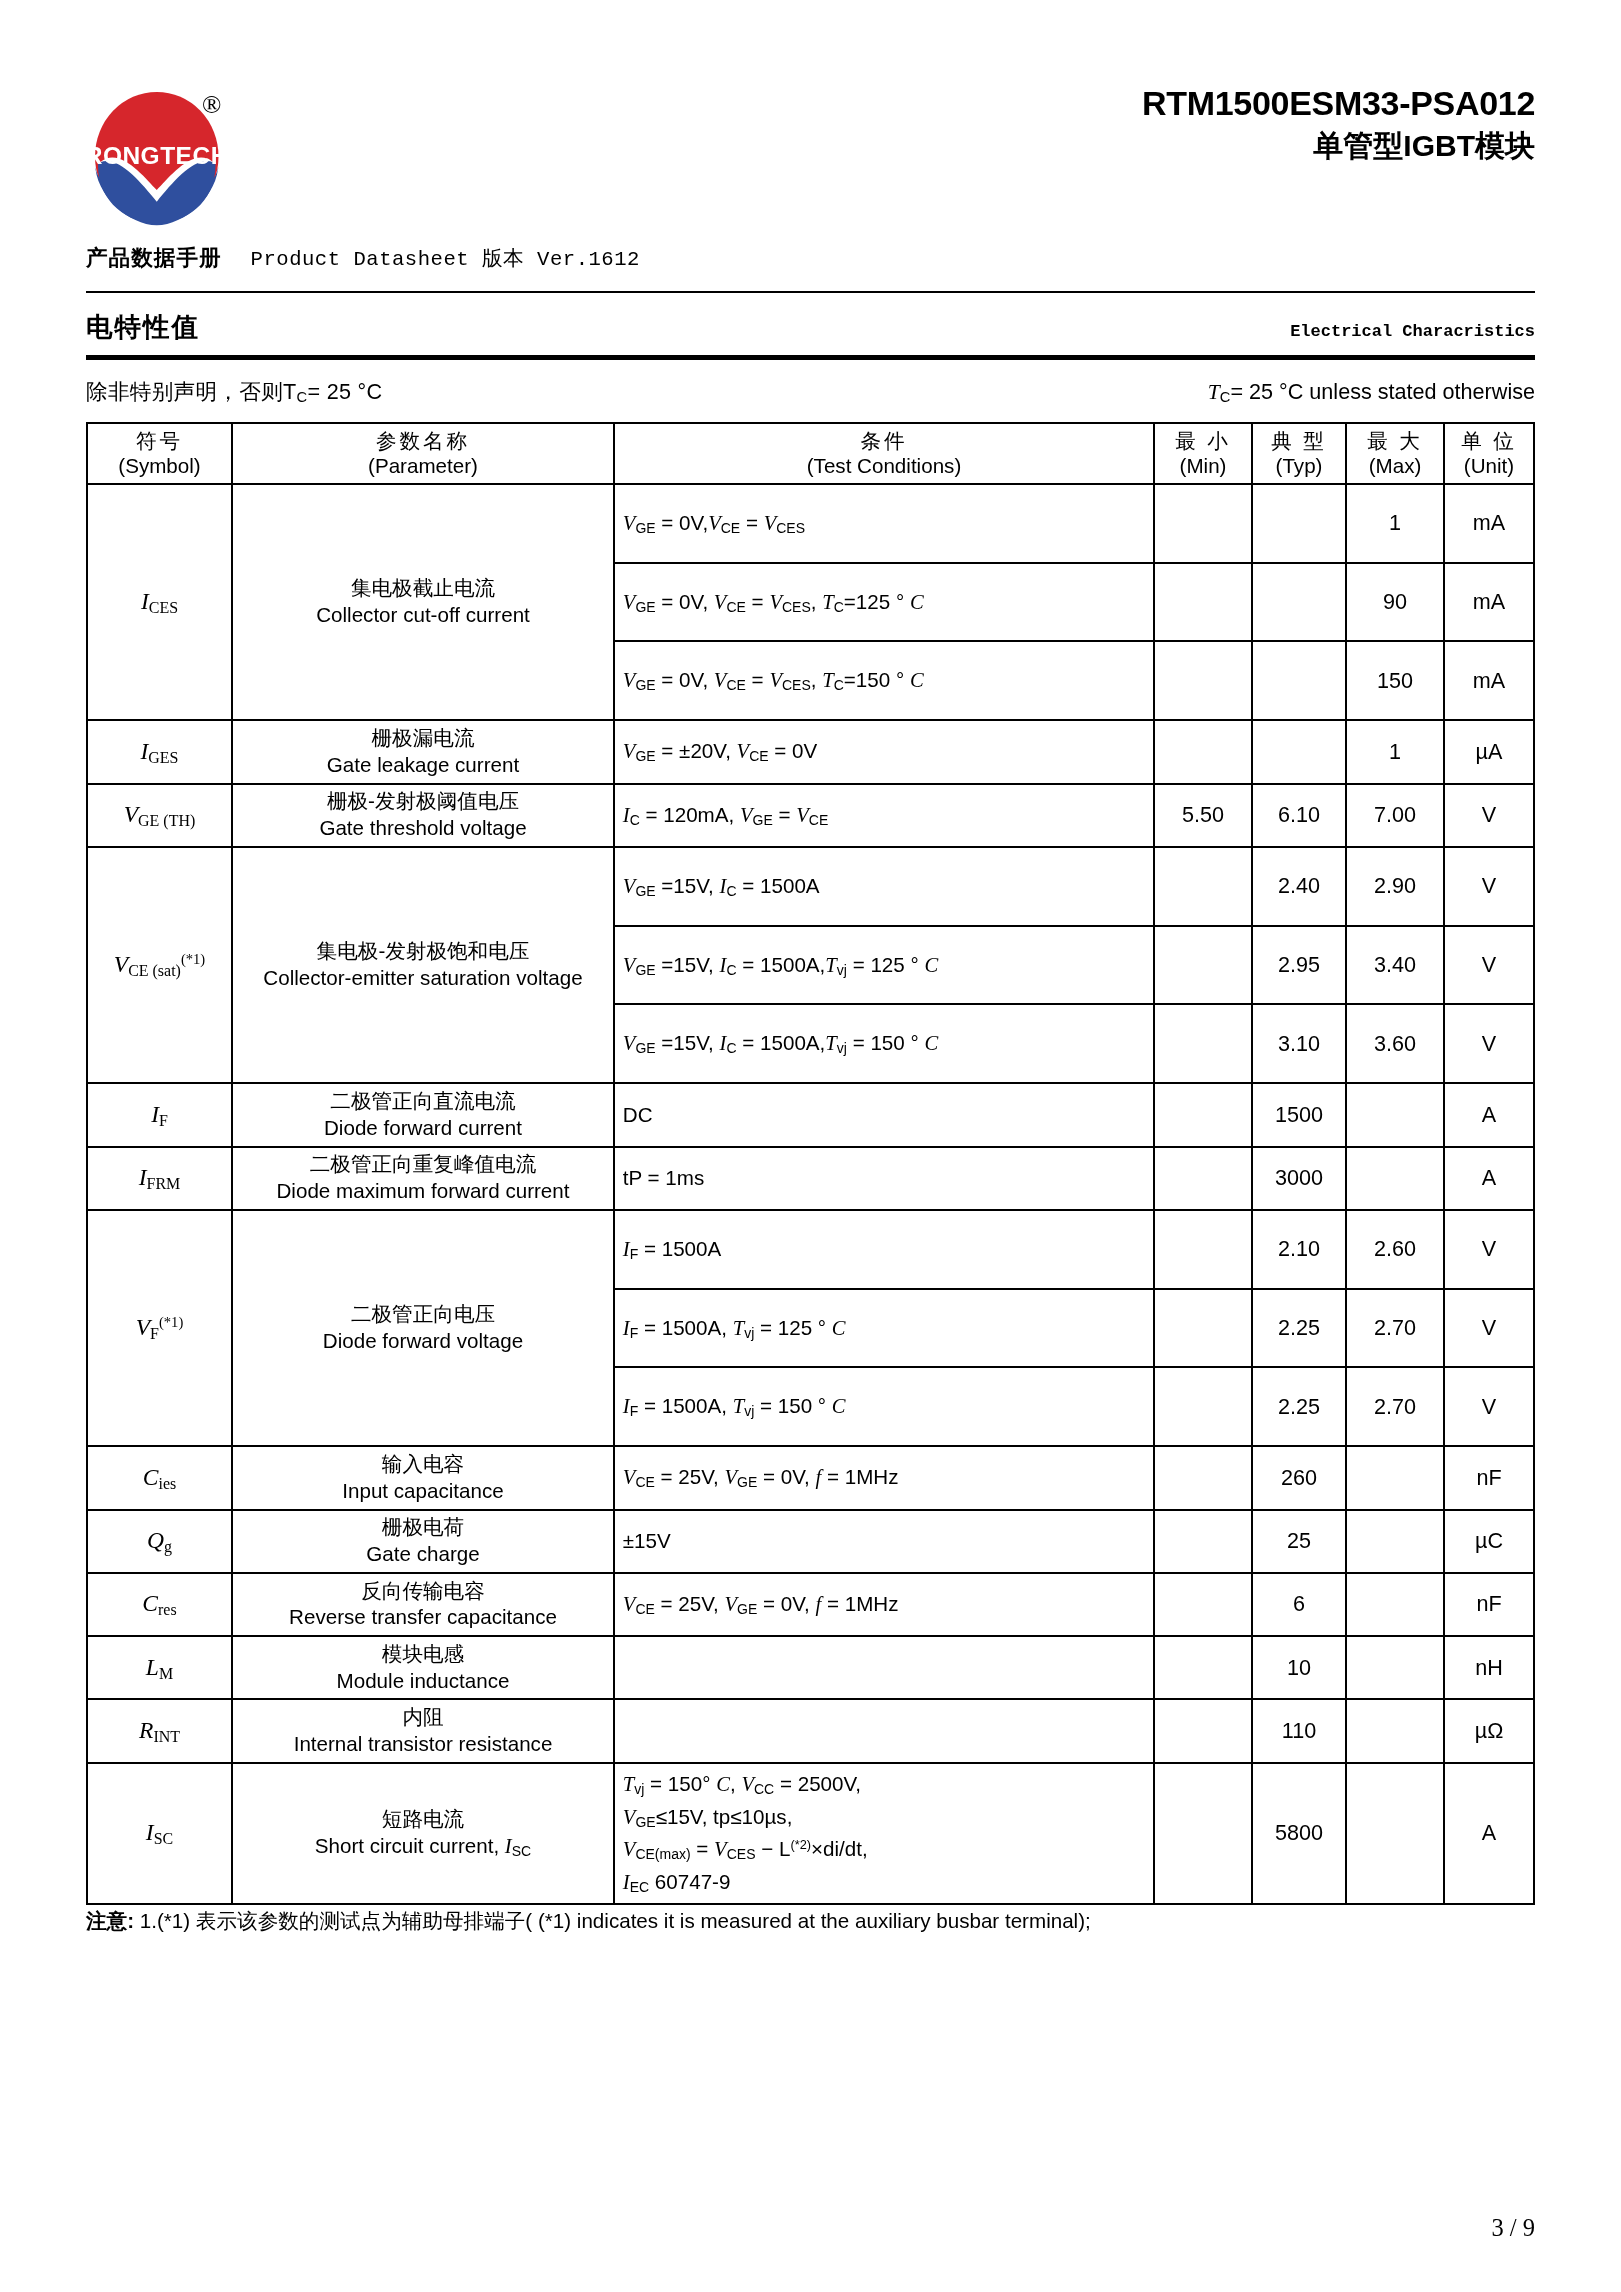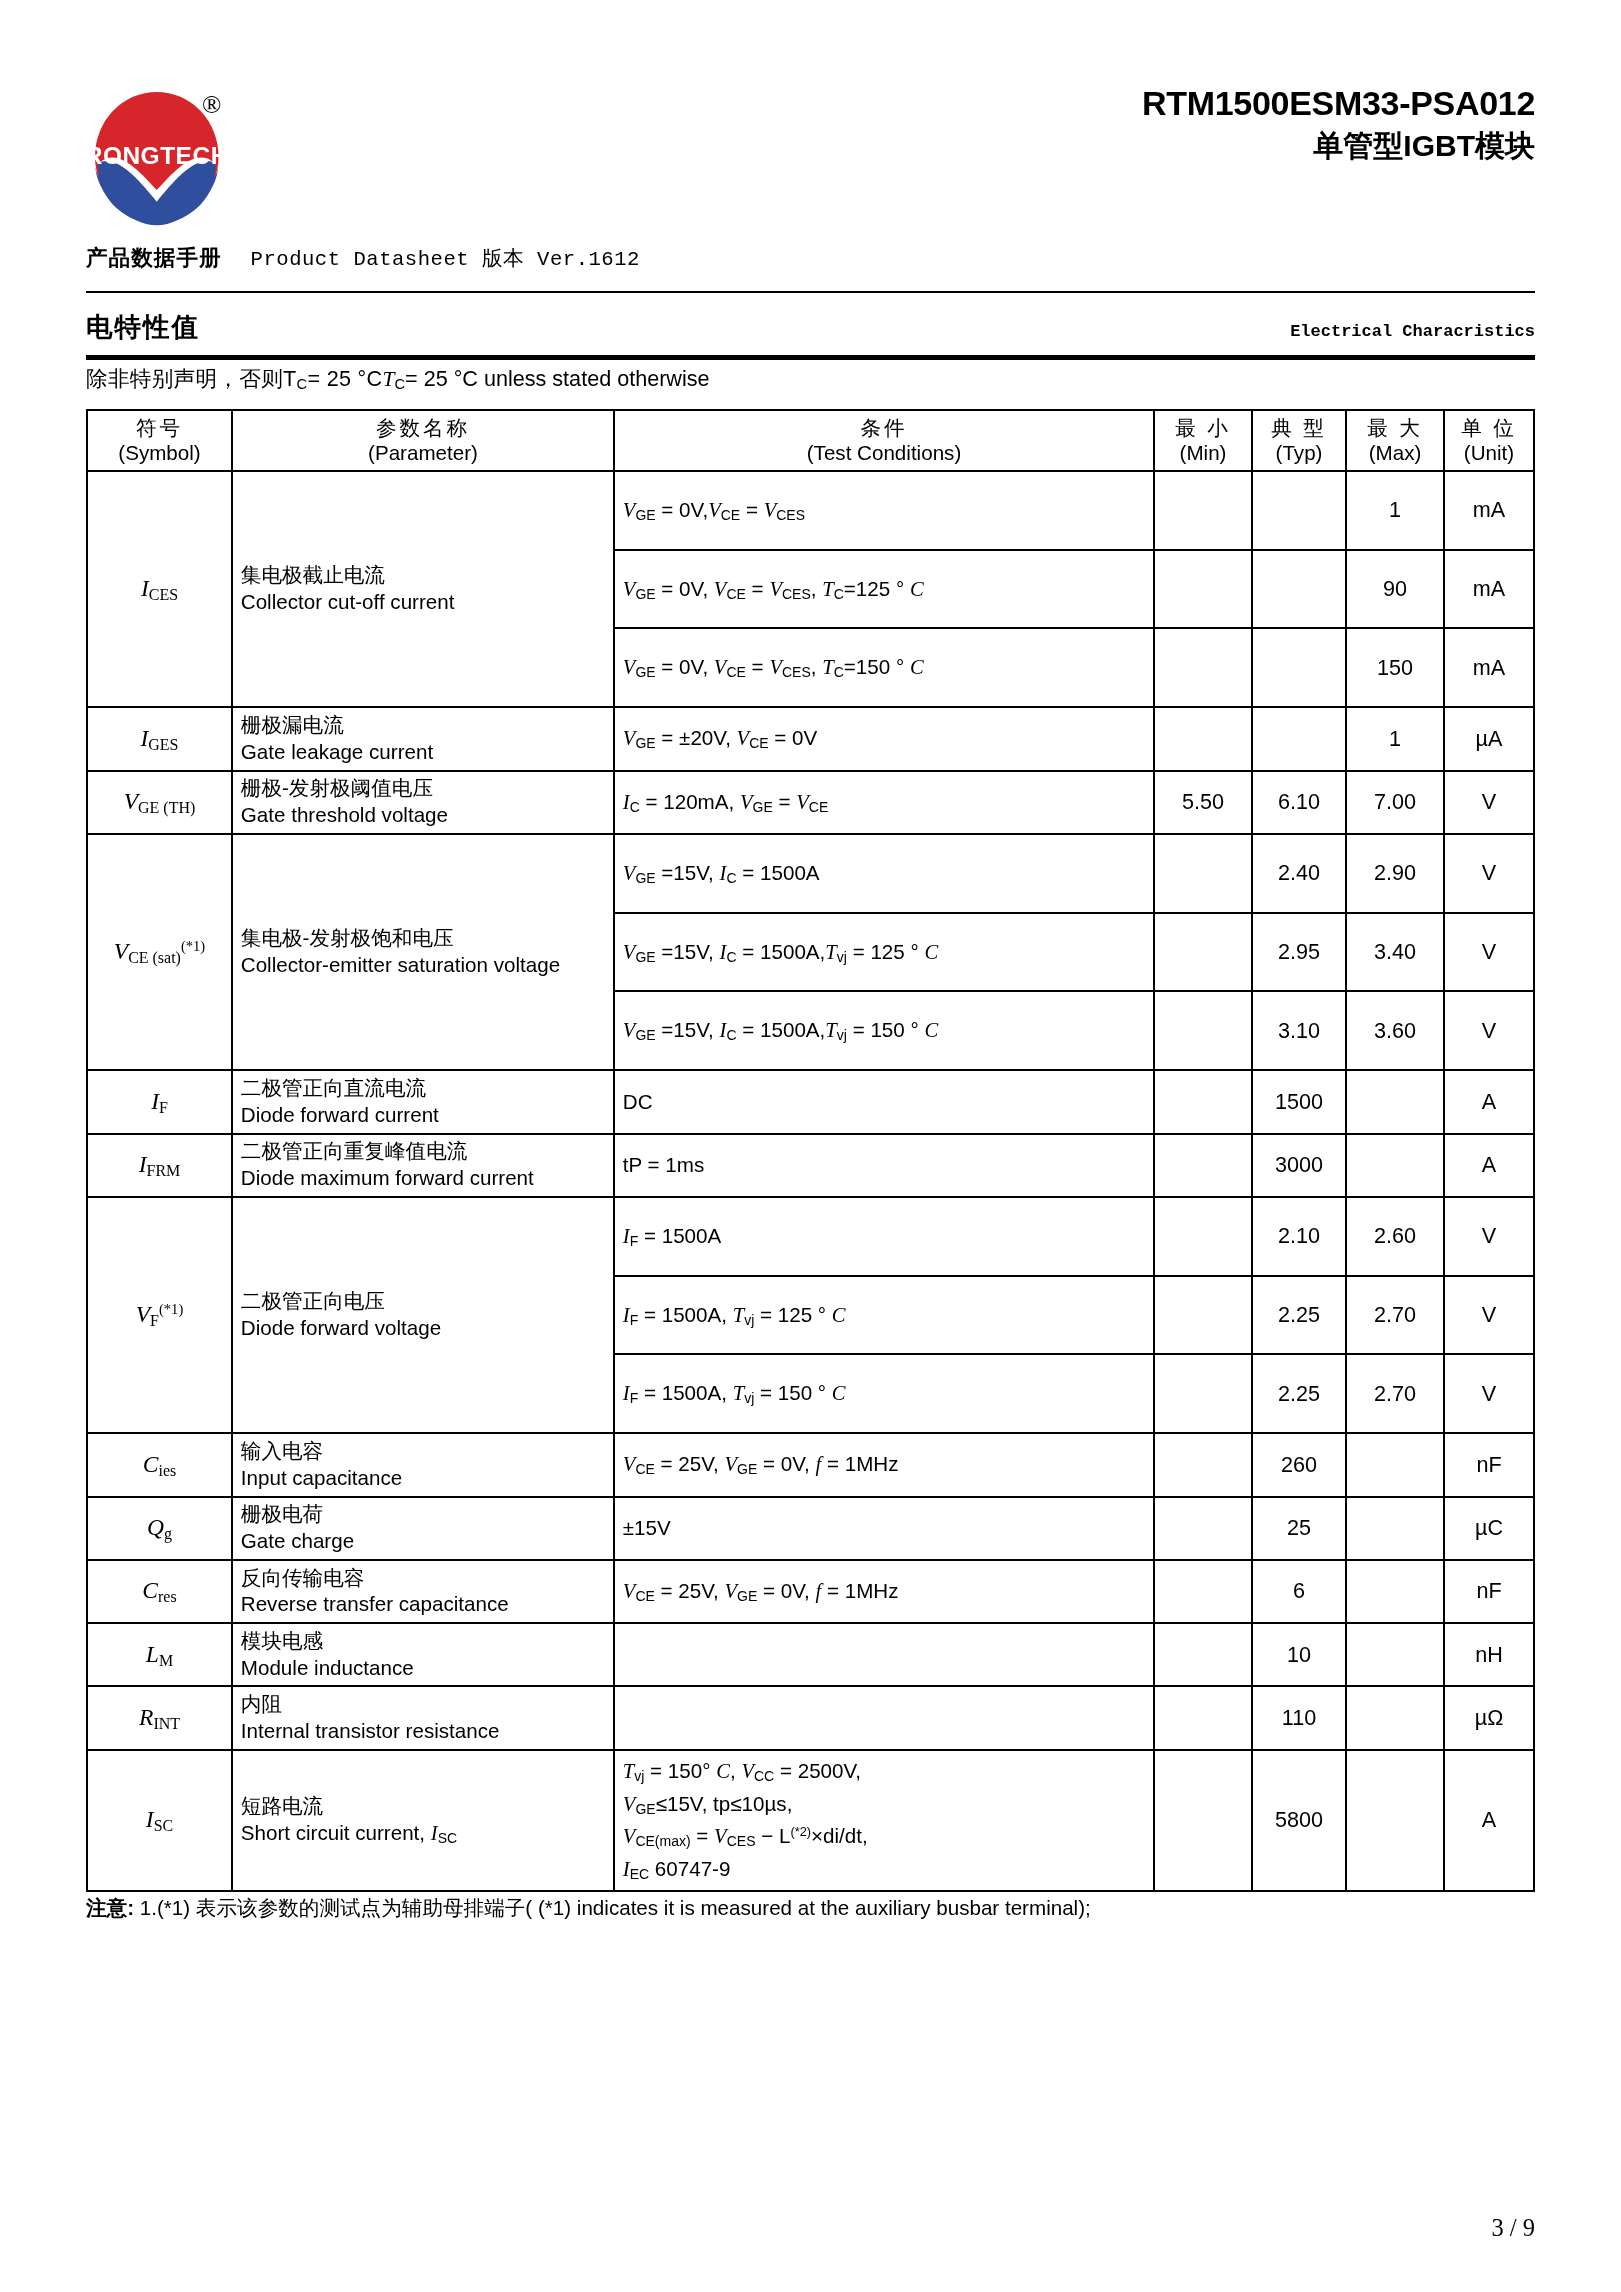--- a/index.html
+++ b/index.html
@@ -109,23 +109,23 @@
     font-weight: bold;
     font-family: Liberation Mono, monospace;
   }
   .rule-thick {
     border-bottom: 5.9px solid #000;
   }
 
   
   .cond-row {
     display: flex;
-    justify-content: flex-start;
+    justify-content: space-between;
     align-items: baseline;
-    padding-top: 4px;
+    padding-top: 17px;
     padding-bottom: 15.7px;
     font-size: 21.6px;
   }
   .cond-left { letter-spacing: 0.3px; }
   .cond-right { font-size: 21.6px; }
 
   
   table.spec {
     width: 100%;
     border-collapse: collapse;
@@ -153,21 +153,21 @@
   }
   .hdr-cn { letter-spacing: 2.9px; }
 
   .c-sym {
     text-align: center;
     font-family: "Liberation Serif", serif;
     font-size: 23.5px;
     white-space: nowrap;
   }
   .c-par {
-    text-align: left;
+    text-align: center;
     line-height: 1.3;
   }
   .c-par .cn { font-size: 20.6px; }
   .c-par .en { font-size: 20.6px; }
   .c-cond {
     text-align: left;
     line-height: 1.55;
     padding-left: 9.8px;
   }
   .c-num {

